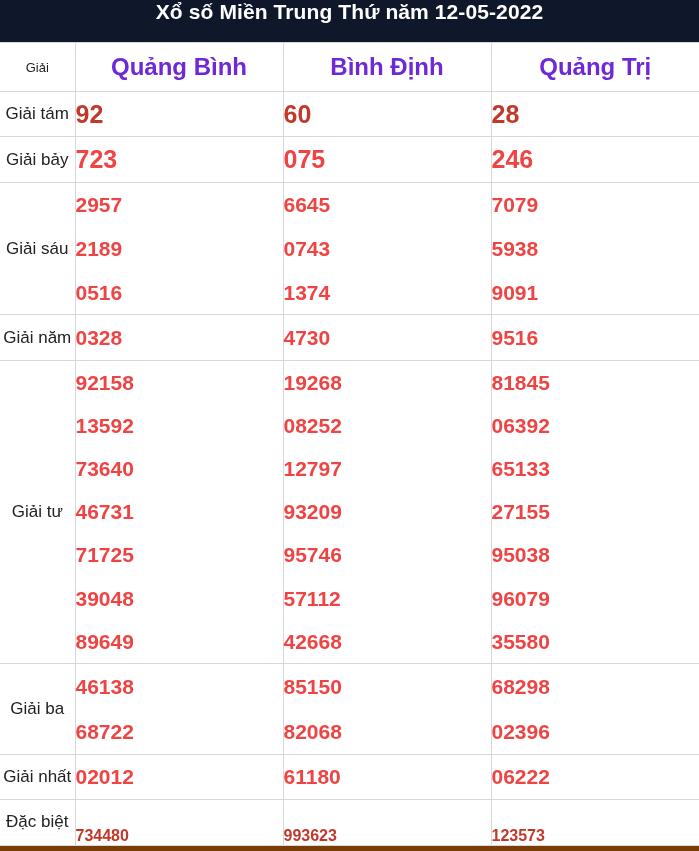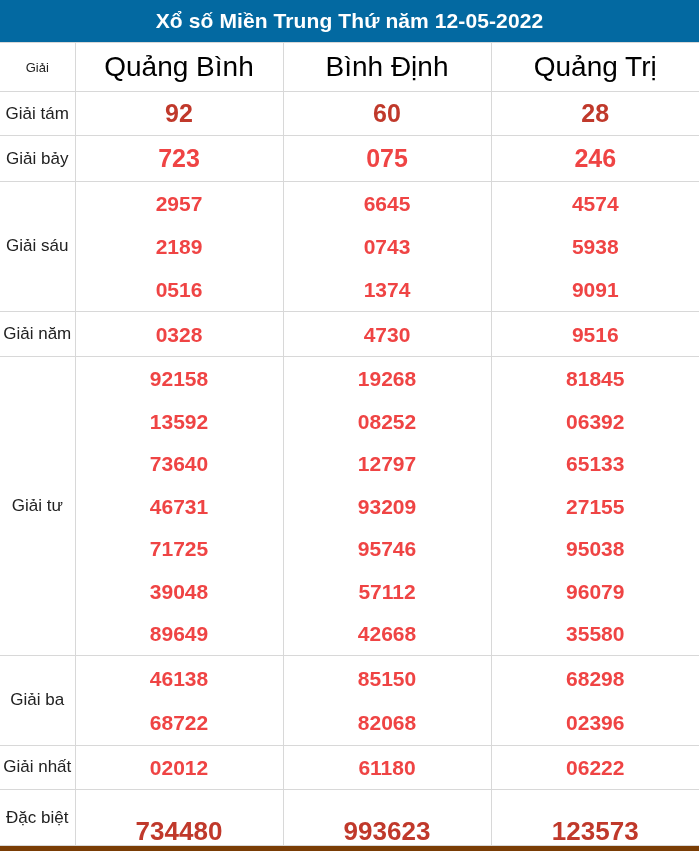--- a/index.html
+++ b/index.html
@@ -21,24 +21,24 @@
     background: #ffffff;
     border-bottom: 5px solid #7a3d05;
     display: flex;
     flex-direction: column;
     overflow: hidden;
   }
 
   
   .title-bar {
     height: 42px;
-    background: #0369a1;
+    background: #0f172a;
     color: #ffffff;
     display: flex;
-    align-items: center;
+    align-items: flex-start;
     justify-content: center;
     font-size: 21px;
     font-weight: bold;
     letter-spacing: .1px;
     flex: 0 0 auto;
   }
 
   
   table.result-table {
     width: 699px;
@@ -61,50 +61,50 @@
   col.c-prov3 { width: 208px; }
 
   
   .head-row th { height: 48px; background: #ffffff; }
   .prize-head {
     font-size: 13px;
     font-weight: normal;
     color: #222222;
   }
   .prov-head {
-    font-size: 28px;
-    font-weight: normal;
-    color: #000000;
+    font-size: 24px;
+    font-weight: bold;
+    color: #6d28d9;
   }
 
   
   .prize-label {
     font-size: 17px;
     font-weight: normal;
     color: #222222;
     white-space: nowrap;
   }
 
   
   .num {
     font-size: 21px;
     font-weight: bold;
     color: #ef4444;
     line-height: 1.0;
   }
   .num.red { color: #c0392b; }
   .num.big { font-size: 25px; }
-  .num.xl  { font-size: 26px; margin-top: 27px; }
+  .num.xl  { font-size: 16px; margin-top: 27px; }
 
   
   .stack {
     display: flex;
     flex-direction: column;
     justify-content: space-around;
-    align-items: center;
+    align-items: flex-start;
     height: 100%;
     width: 100%;
     box-sizing: border-box;
   }
   .stack > span { display: block; }
 
   
   .r-tam  td { height: 42px; }
   .r-bay  td { height: 43px; }
   .r-sau  td { height: 125px; }
@@ -190,21 +190,21 @@
         </td>
         <td>
           <div class="stack">
             <span class="num">6645</span>
             <span class="num">0743</span>
             <span class="num">1374</span>
           </div>
         </td>
         <td>
           <div class="stack">
-            <span class="num">4574</span>
+            <span class="num">7079</span>
             <span class="num">5938</span>
             <span class="num">9091</span>
           </div>
         </td>
       </tr>
 
       <tr class="r-nam">
         <td class="prize-label">Giải năm</td>
         <td>
           <div class="stack">

